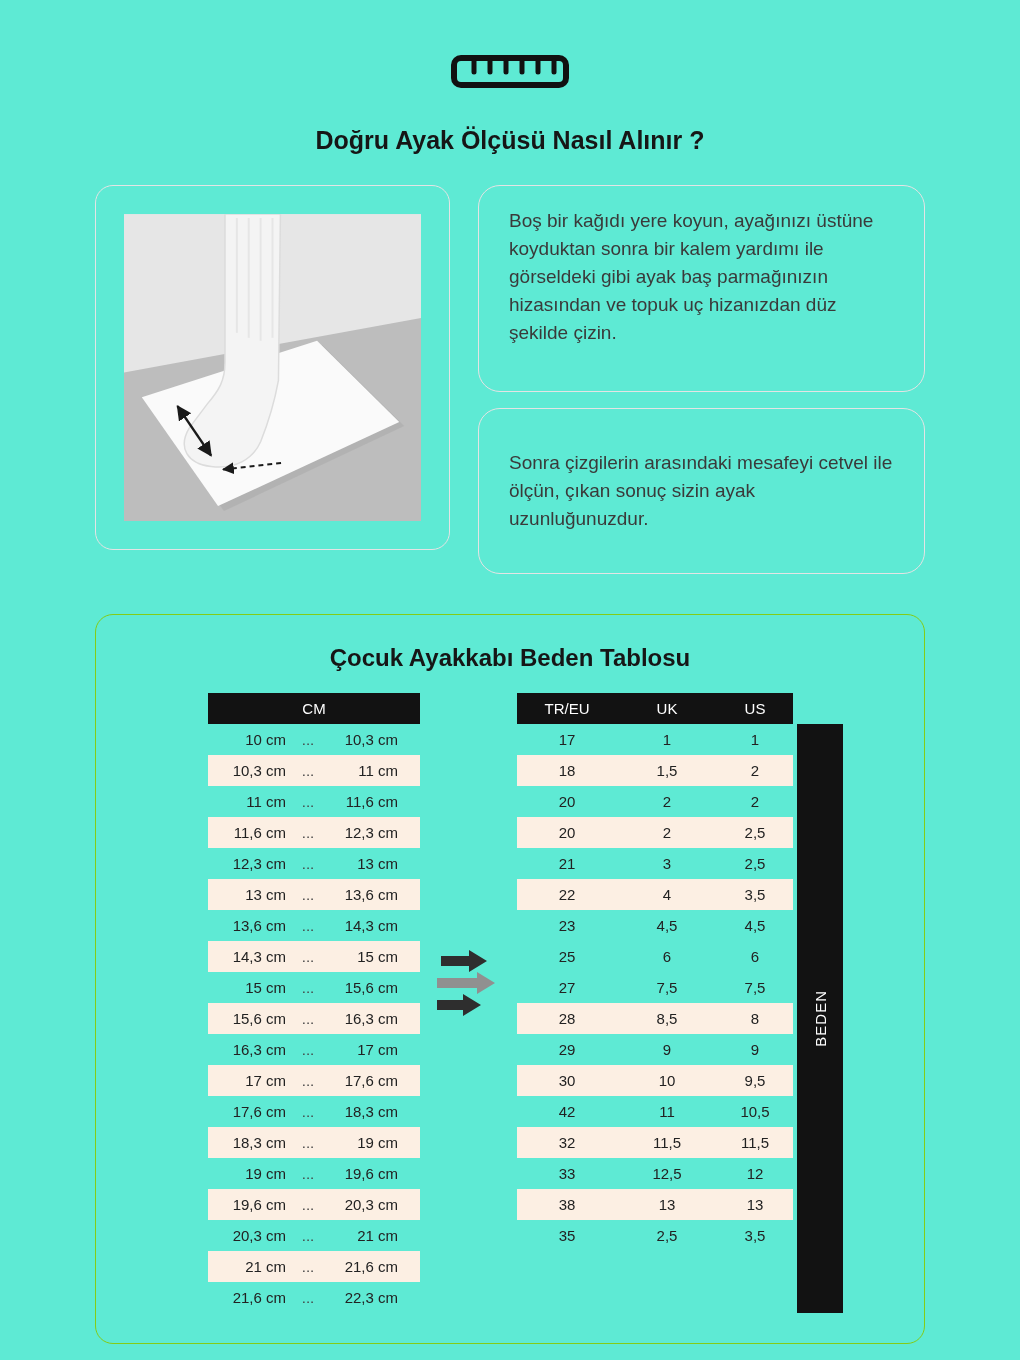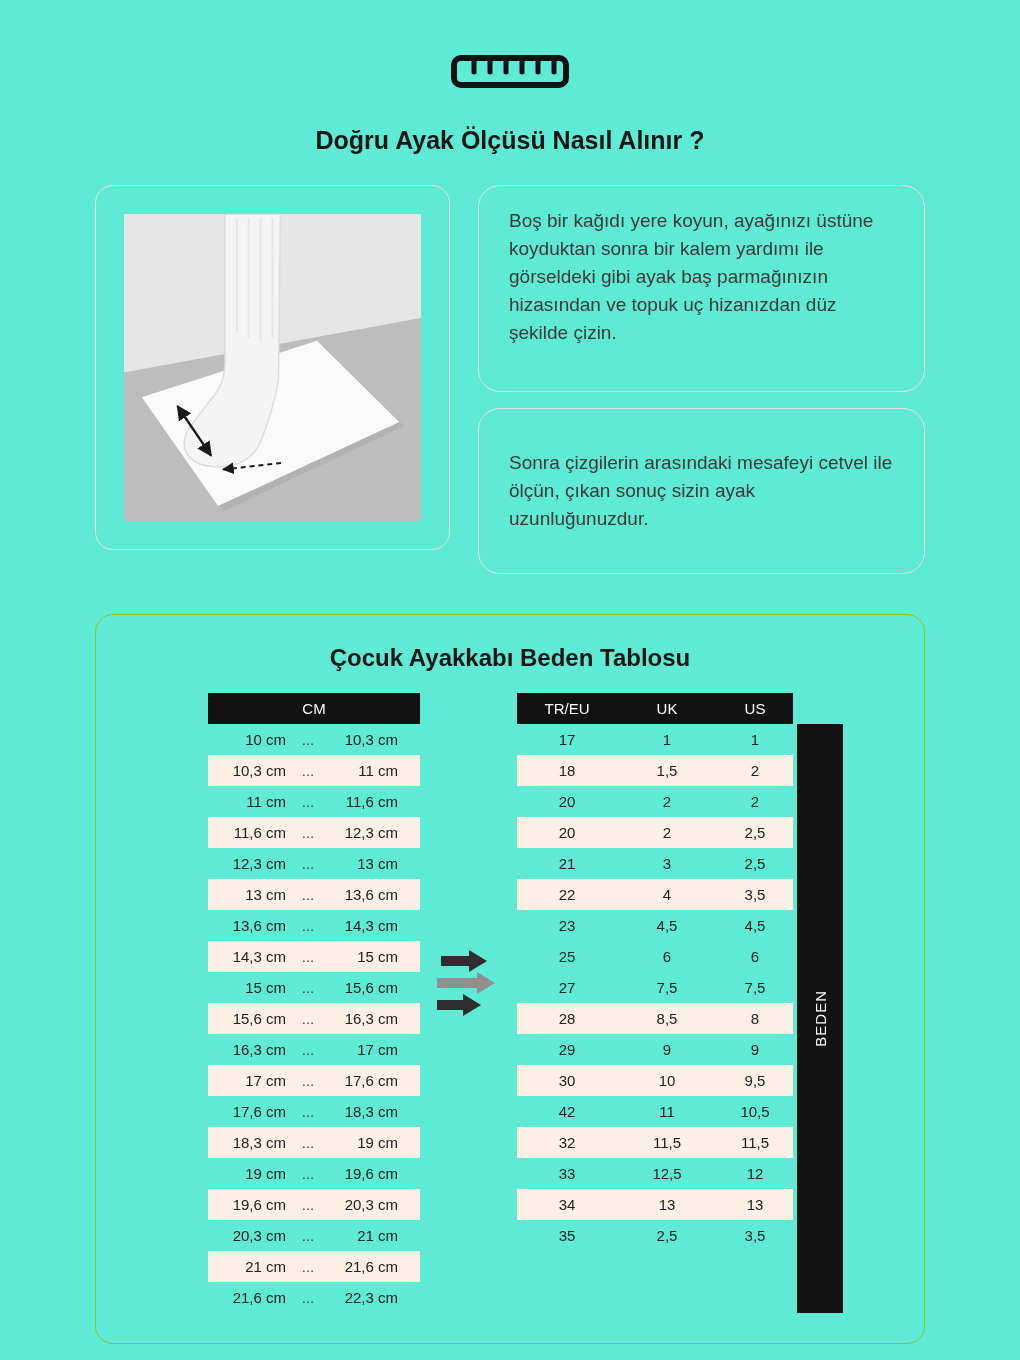--- a/index.html
+++ b/index.html
@@ -292,21 +292,21 @@
               <span class="s-col1">32</span>
               <span class="s-col2">11,5</span>
               <span class="s-col3">11,5</span>
             </div>
             <div class="trow">
               <span class="s-col1">33</span>
               <span class="s-col2">12,5</span>
               <span class="s-col3">12</span>
             </div>
             <div class="trow alt">
-              <span class="s-col1">34</span>
+              <span class="s-col1">38</span>
               <span class="s-col2">13</span>
               <span class="s-col3">13</span>
             </div>
             <div class="trow">
               <span class="s-col1">35</span>
               <span class="s-col2">2,5</span>
               <span class="s-col3">3,5</span>
             </div>
           </div>
       </div>

